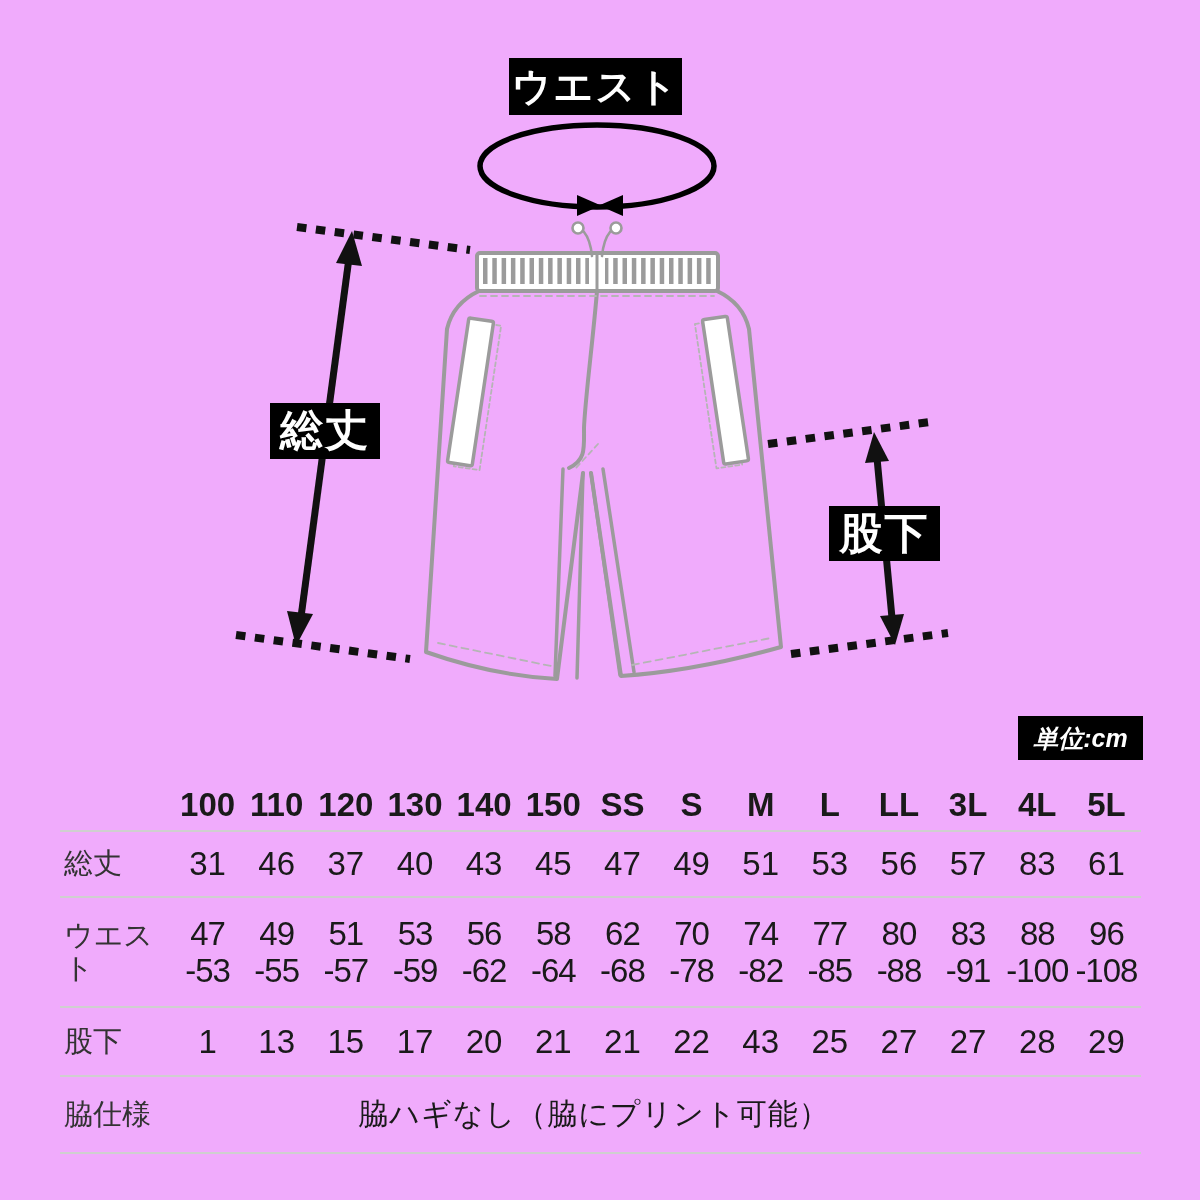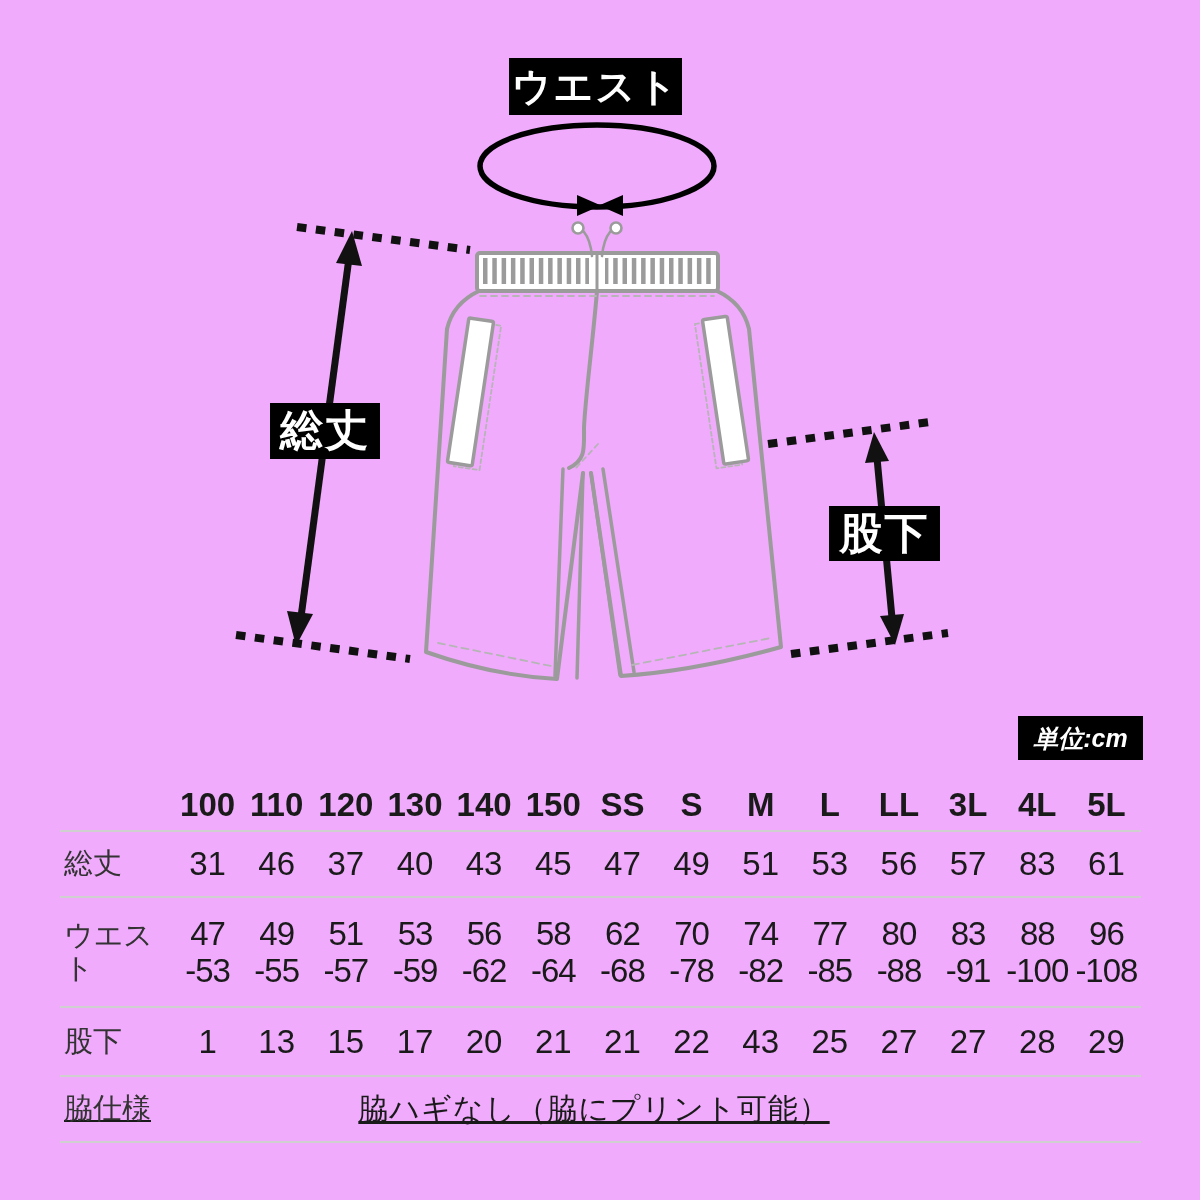--- a/index.html
+++ b/index.html
@@ -24,21 +24,21 @@
   .size-table col.label-col{width:113px;}
   .size-table th,.size-table td{
     padding:0;text-align:center;vertical-align:middle;
     border-bottom:2px solid #cfcfcf;overflow:hidden;
   }
   .size-table thead th{font-weight:bold;}
   tr.hdr-row{height:51px;}
   tr.row-length{height:66px;}
   tr.row-waist{height:110px;}
   tr.row-inseam{height:69px;}
-  tr.row-spec{height:66px;text-decoration:underline;}
+  tr.row-spec{height:77px;}
   .label-cell{text-align:left !important;font-size:29px;color:#333;padding-left:4px !important;}
   .row-waist td{white-space:pre-line;line-height:1.13;letter-spacing:-1px;}
   .row-waist td.label-cell{letter-spacing:0;}
   .spec-cell{font-size:30px;padding-right:126px !important;letter-spacing:1px;margin-top:25px;}
 </style>
 </head>
 <body>
 
 <div class="canvas">
 

